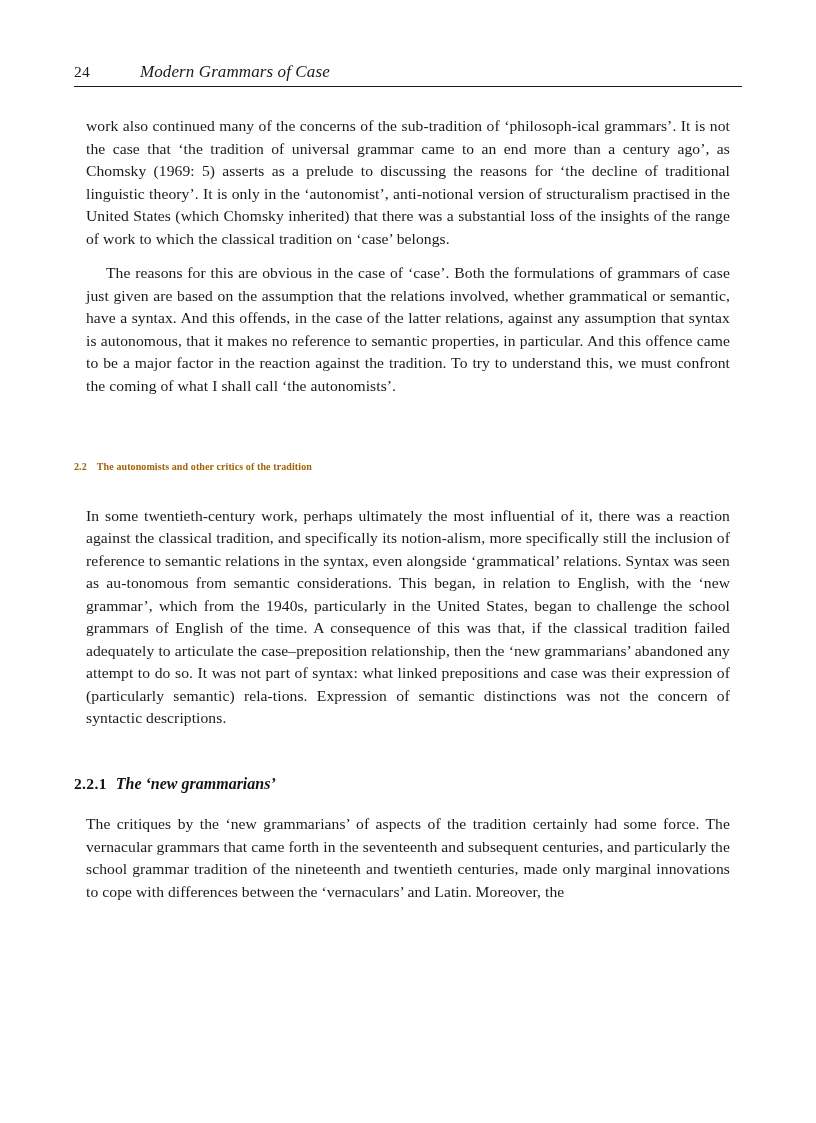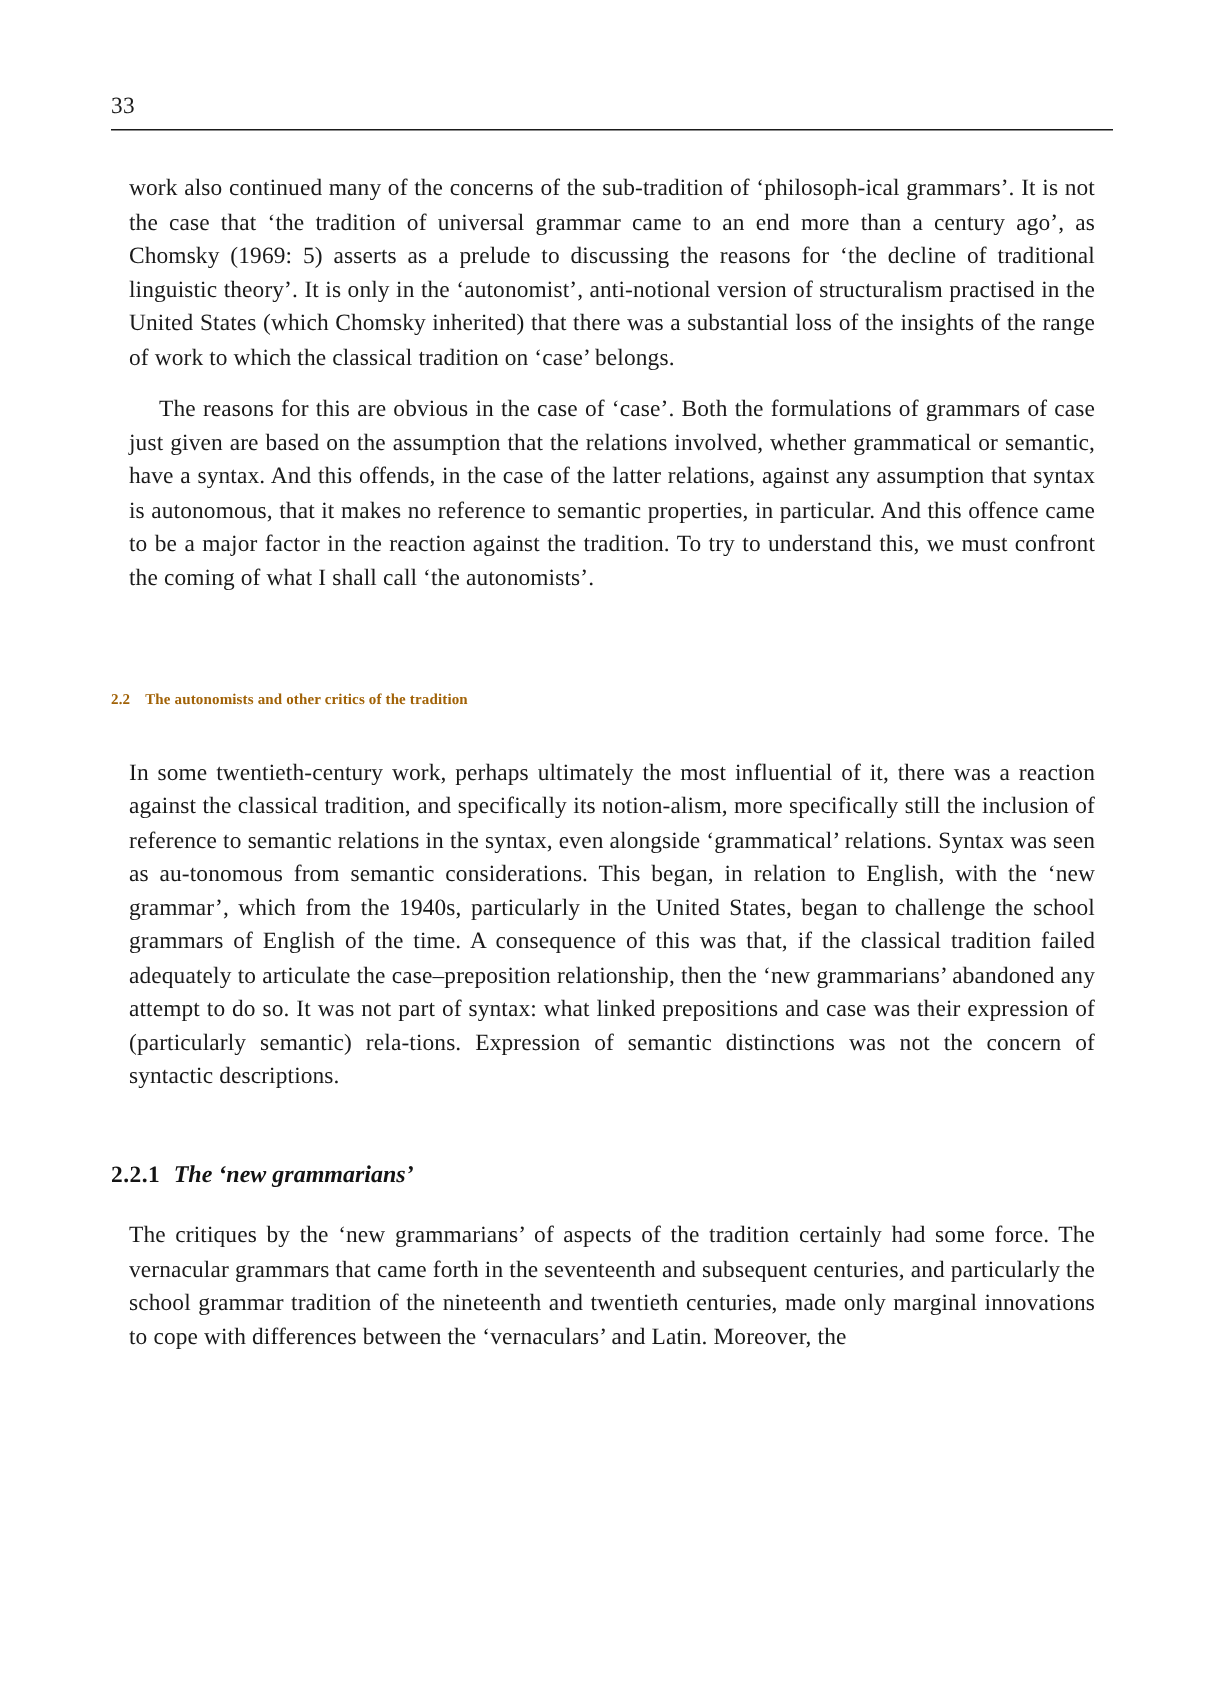--- a/index.html
+++ b/index.html
@@ -118,21 +118,22 @@
   .gap-after-h  { height: 15px; }
   .gap-before-sh{ height: 31px; }
   .gap-after-sh { height: 6px; }
 </style>
 </head>
 <body>
 
 <div class="page" style="background: rgb(255, 255, 255); color: rgb(26, 26, 26);">
 
   <div class="running-head">
-    <span class="folio">33</span>
+    <span class="folio">24</span>
+    <span class="head-title">Modern Grammars of Case</span>
   </div>
 
   <div class="head-rule" style="border-top-color: rgb(26, 26, 26);"></div>
 
   <div class="textblock">
 
     <p class="body">work also continued many of the concerns of the sub-tradition of ‘philosoph-ical grammars’. It is not the case that ‘the tradition of universal grammar came to an end more than a century ago’, as Chomsky (1969: 5) asserts as a prelude to discussing the reasons for ‘the decline of traditional linguistic theory’. It is only in the ‘autonomist’, anti-notional version of structuralism practised in the United States (which Chomsky inherited) that there was a substantial loss of the insights of the range of work to which the classical tradition on ‘case’ belongs.</p>
 
     <div class="gap-para"></div>
 

